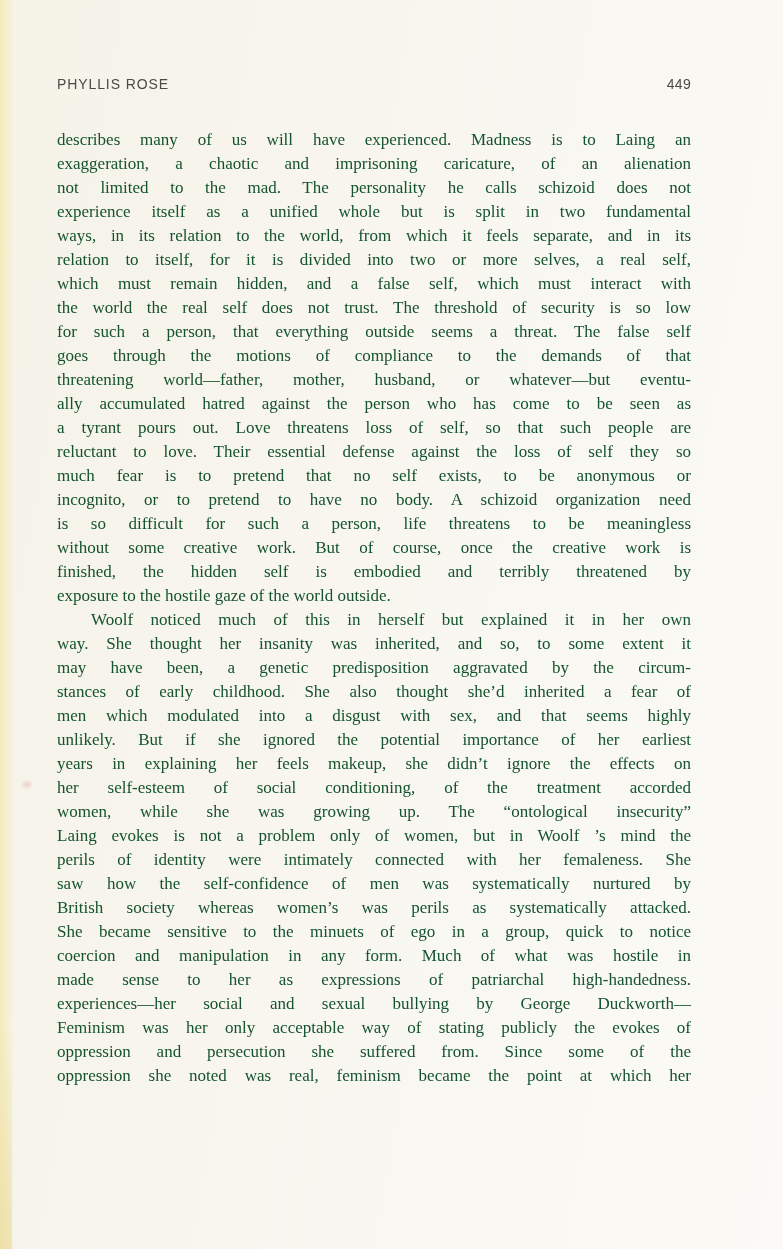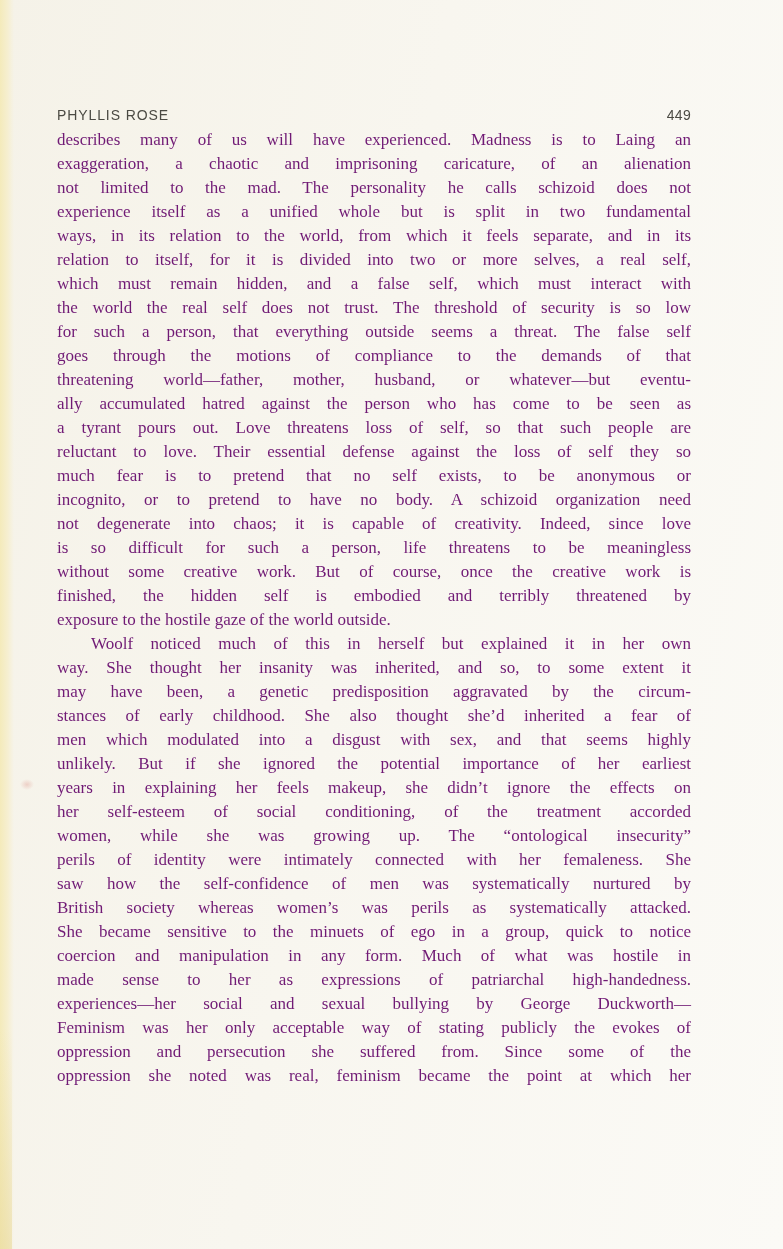--- a/index.html
+++ b/index.html
@@ -35,29 +35,28 @@
     top: 76px;
     left: 57px;
     width: 634px;
     display: flex;
     justify-content: space-between;
     align-items: baseline;
     font-family: "Liberation Sans", sans-serif;
     font-size: 14px;
     letter-spacing: 0.9px;
     color: #4b4a43;
-    margin-top: 31px;
   }
   .running-head .pagenum { letter-spacing: 0.3px; }
   .text-block {
     position: absolute;
     left: 57px;
     top: 128px;
     width: 634px;
-    color: #701a75;
+    color: #14532d;
     font-size: 17px;
     line-height: 24px;
   }
   .line {
     height: 24px;
     text-align: justify;
     text-align-last: justify;
   }
   .line.no-just { text-align-last: left; }
   .line.indent { text-indent: 34px; }
@@ -84,34 +83,34 @@
     <div class="line">which must remain hidden, and a false self, which must interact with</div>
     <div class="line">the world the real self does not trust. The threshold of security is so low</div>
     <div class="line">for such a person, that everything outside seems a threat. The false self</div>
     <div class="line">goes through the motions of compliance to the demands of that</div>
     <div class="line">threatening world—father, mother, husband, or whatever—but eventu-</div>
     <div class="line">ally accumulated hatred against the person who has come to be seen as</div>
     <div class="line">a tyrant pours out. Love threatens loss of self, so that such people are</div>
     <div class="line">reluctant to love. Their essential defense against the loss of self they so</div>
     <div class="line">much fear is to pretend that no self exists, to be anonymous or</div>
     <div class="line">incognito, or to pretend to have no body. A schizoid organization need</div>
-    <div class="line">not degenerate into chaos; it is capable of creativity. Indeed, since love</div>
     <div class="line">is so difficult for such a person, life threatens to be meaningless</div>
     <div class="line">without some creative work. But of course, once the creative work is</div>
     <div class="line">finished, the hidden self is embodied and terribly threatened by</div>
     <div class="line no-just">exposure to the hostile gaze of the world outside.</div>
     <div class="line indent">Woolf noticed much of this in herself but explained it in her own</div>
     <div class="line">way. She thought her insanity was inherited, and so, to some extent it</div>
     <div class="line">may have been, a genetic predisposition aggravated by the circum-</div>
     <div class="line">stances of early childhood. She also thought she’d inherited a fear of</div>
     <div class="line">men which modulated into a disgust with sex, and that seems highly</div>
     <div class="line">unlikely. But if she ignored the potential importance of her earliest</div>
     <div class="line">years in explaining her feels makeup, she didn’t ignore the effects on</div>
     <div class="line">her self-esteem of social conditioning, of the treatment accorded</div>
     <div class="line">women, while she was growing up. The “ontological insecurity”</div>
+    <div class="line">Laing evokes is not a problem only of women, but in Woolf ’s mind the</div>
     <div class="line">perils of identity were intimately connected with her femaleness. She</div>
     <div class="line">saw how the self-confidence of men was systematically nurtured by</div>
     <div class="line">British society whereas women’s was perils as systematically attacked.</div>
     <div class="line">She became sensitive to the minuets of ego in a group, quick to notice</div>
     <div class="line">coercion and manipulation in any form. Much of what was hostile in</div>
     <div class="line">made sense to her as expressions of patriarchal high-handedness.</div>
     <div class="line">experiences—her social and sexual bullying by George Duckworth—</div>
     <div class="line">Feminism was her only acceptable way of stating publicly the evokes of</div>
     <div class="line">oppression and persecution she suffered from. Since some of the</div>
     <div class="line">oppression she noted was real, feminism became the point at which her</div>

